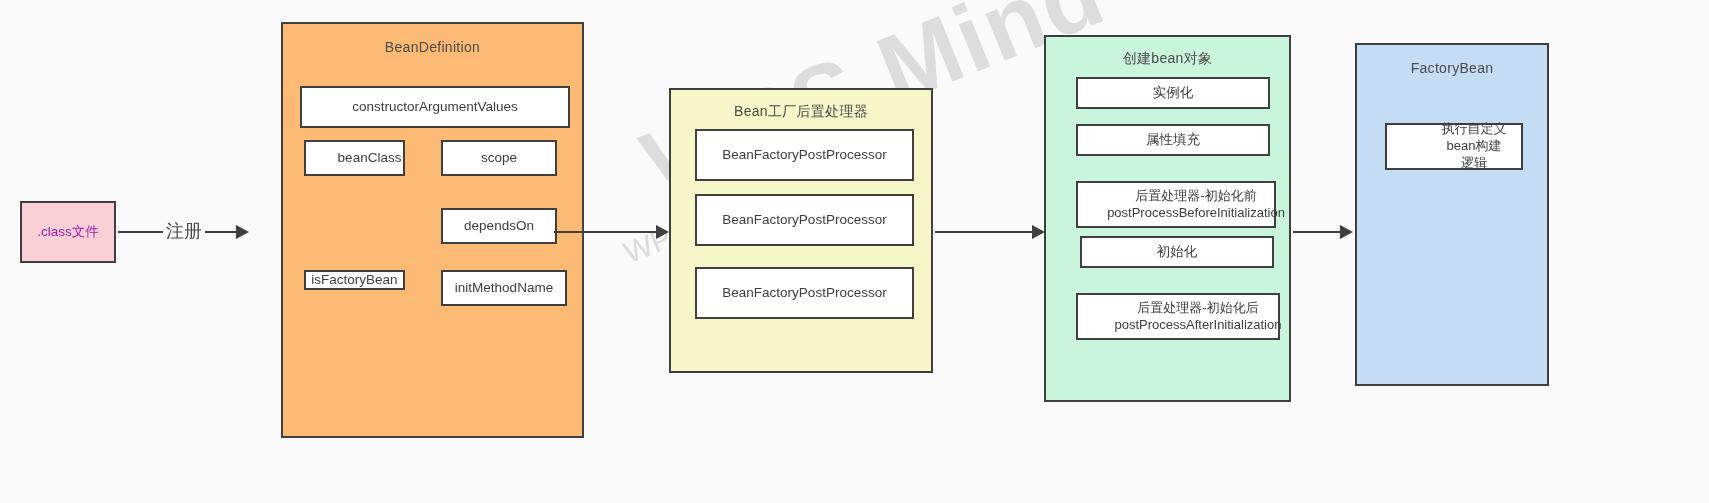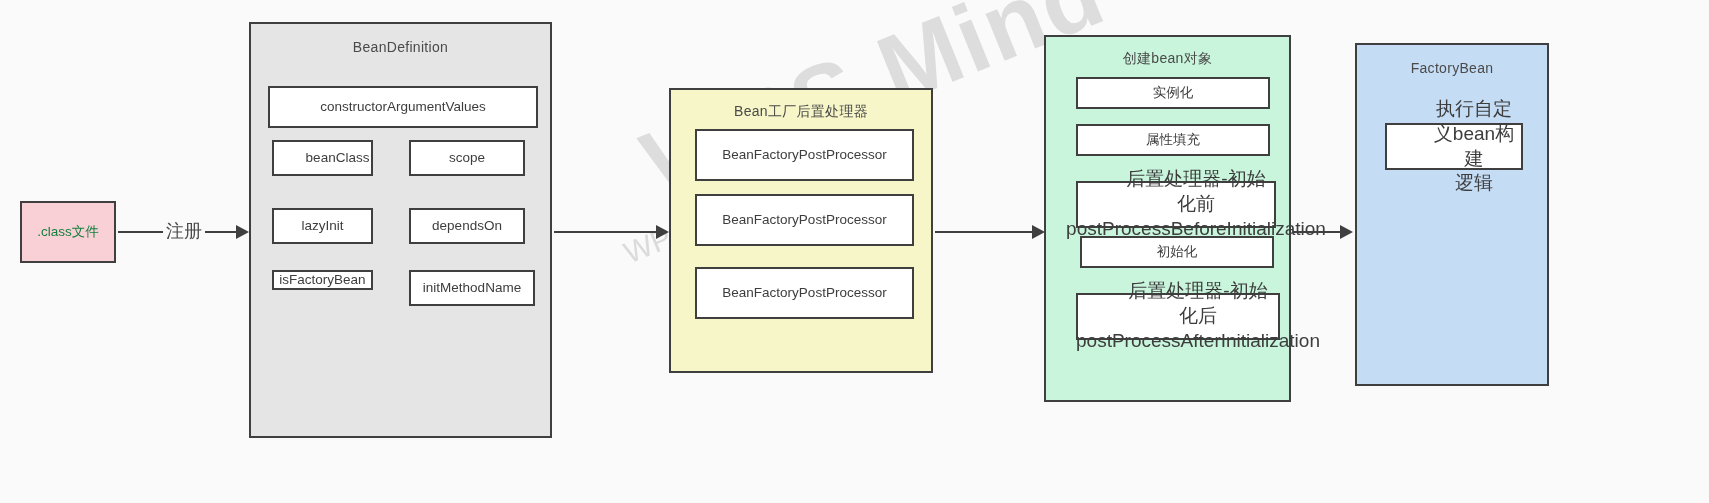--- a/index.html
+++ b/index.html
@@ -74,40 +74,40 @@
     display: flex;
     align-items: center;
     justify-content: center;
     text-align: center;
     color: #3d3d3d;
     font-size: 13.5px;
     line-height: 1.35;
     padding: 2px 4px;
   }
   .node.two-line {
-    font-size: 19px;
+    font-size: 13px;
     line-height: 1.3;
     padding-left: 44px;
   }
   .node .ln { display: block; }
 
   
   #start-box {
     position: absolute;
     left: 20px;
     top: 201px;
     width: 96px;
     height: 62px;
     background: #f9d0d6;
     border: 2px solid #3f3f3f;
     box-sizing: border-box;
     display: flex;
     align-items: center;
     justify-content: center;
-    color: #15803d;
+    color: #a21caf;
     font-size: 13.5px;
   }
 
   
   .connector {
     position: absolute;
     height: 2px;
     background: #3f3f3f;
   }
   .arrowhead {
@@ -121,21 +121,21 @@
   .edge-label {
     position: absolute;
     color: #4a4a4a;
     font-size: 18px;
     background: #fafafa;
     padding: 0 3px;
     line-height: 14px;
   }
 
   
-  #group-beandefinition { background: #e5e5e5; }
+  #group-beandefinition { background: #fdba74; margin-left: 32px; }
   #group-beanfactorypp  { background: #f7f6c8; }
   #group-createbean     { background: #c9f5dc; }
   #group-factorybean    { background: #c5dcf5; }
 </style>
 </head>
 <body>
 
 <div id="canvas">
 
   <div class="watermark wm-big">WPS Mind</div>
@@ -156,23 +156,20 @@
       <span>constructorArgumentValues</span>
     </div>
 
     <div class="node" style="left:21px; top:116px; width:101px; height:36px;padding-left:34px;">
       <span>beanClass</span>
     </div>
     <div class="node" style="left:158px; top:116px; width:116px; height:36px;">
       <span>scope</span>
     </div>
 
-    <div class="node" style="left:21px; top:184px; width:101px; height:36px;">
-      <span>lazyInit</span>
-    </div>
     <div class="node" style="left:158px; top:184px; width:116px; height:36px;">
       <span>dependsOn</span>
     </div>
 
     <div class="node" style="left:21px; top:246px; width:101px; height:20px;">
       <span>isFactoryBean</span>
     </div>
     <div class="node" style="left:158px; top:246px; width:126px; height:36px;">
       <span>initMethodName</span>
     </div>

